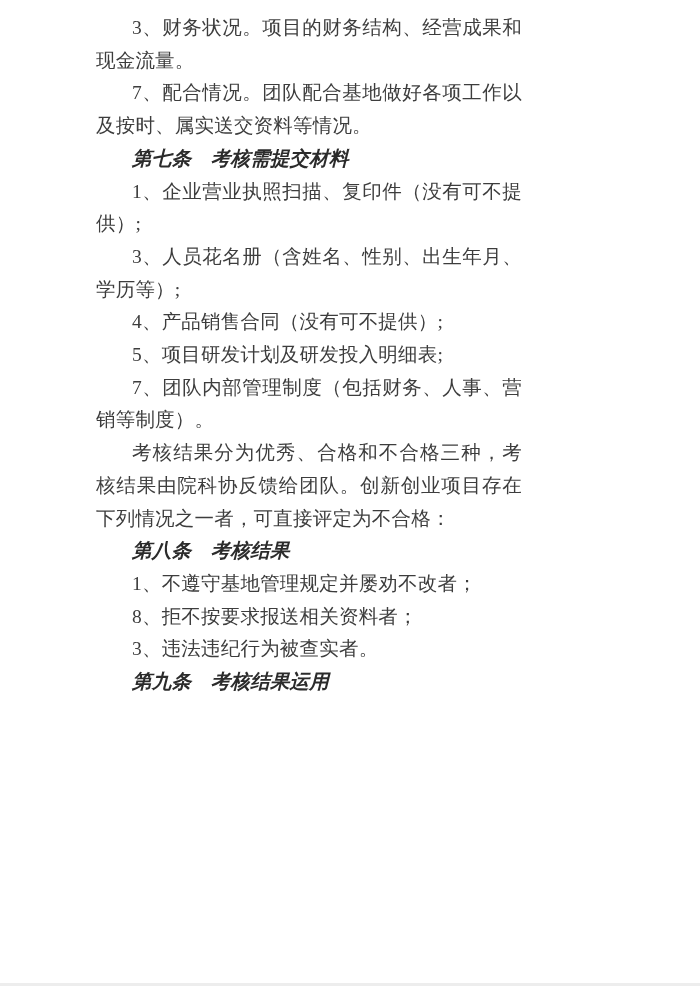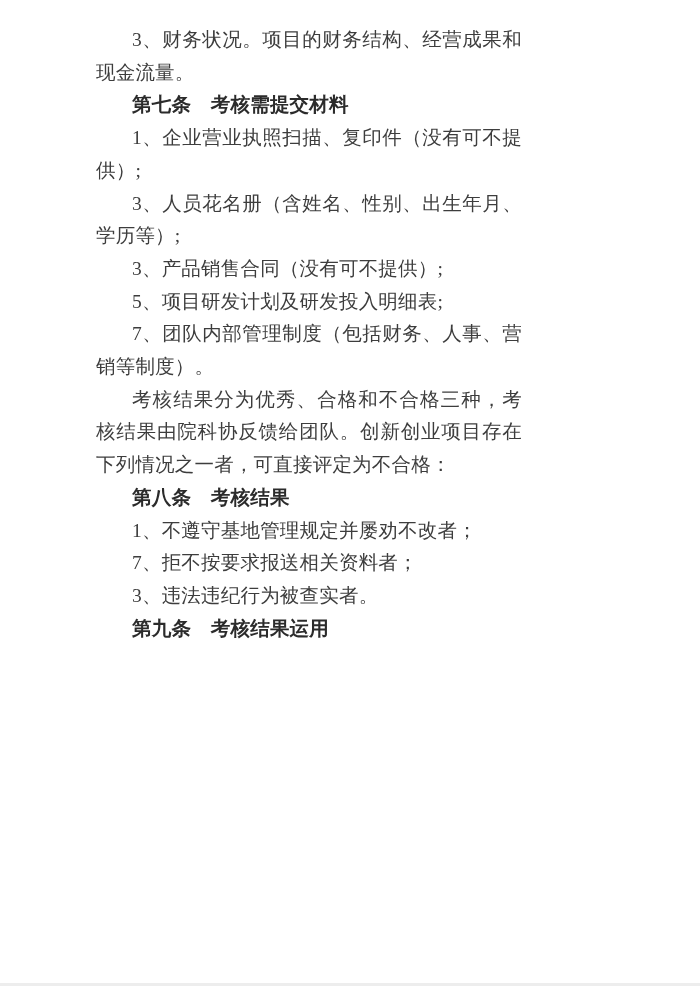--- a/index.html
+++ b/index.html
@@ -11,59 +11,61 @@
     position: relative;
     width: 700px;
     height: 990px;
     background: #ffffff;
     overflow: hidden;
     font-family: "Liberation Serif", "DejaVu Serif", serif;
     color: #3d3d3d;
   }
   .doc {
     box-sizing: border-box;
-    padding: 24px 70px 0 96px;
+    padding: 12px 70px 0 96px;
     width: 592px;
   }
   .para {
     margin: 0;
     font-size: 19.5px;
     line-height: 32.7px;
     text-align: justify;
     text-justify: inter-character;
     text-indent: 36px;
     letter-spacing: 0.2px;
     word-break: break-all;
   }
   .heading {
     font-weight: bold;
     color: #2b2b2b;
+    font-style: italic;
   }
   .page-bottom-edge {
     position: absolute;
     left: 0;
     top: 983px;
     width: 700px;
     height: 3px;
     background: #ededed;
   }
 </style>
 </head>
 <body>
 
 <div class="page">
   <div class="doc">
     <p class="para">3、财务状况。项目的财务结构、经营成果和现金流量。</p>
+    <p class="para">7、配合情况。团队配合基地做好各项工作以及按时、属实送交资料等情况。</p>
     <p class="para heading">第七条　考核需提交材料</p>
     <p class="para">1、企业营业执照扫描、复印件（没有可不提供）;</p>
     <p class="para">3、人员花名册（含姓名、性别、出生年月、学历等）;</p>
-    <p class="para">3、产品销售合同（没有可不提供）;</p>
+    <p class="para">4、产品销售合同（没有可不提供）;</p>
     <p class="para">5、项目研发计划及研发投入明细表;</p>
     <p class="para">7、团队内部管理制度（包括财务、人事、营销等制度）。</p>
     <p class="para">考核结果分为优秀、合格和不合格三种，考核结果由院科协反馈给团队。创新创业项目存在下列情况之一者，可直接评定为不合格：</p>
     <p class="para heading">第八条　考核结果</p>
     <p class="para">1、不遵守基地管理规定并屡劝不改者；</p>
-    <p class="para">7、拒不按要求报送相关资料者；</p>
+    <p class="para">8、拒不按要求报送相关资料者；</p>
     <p class="para">3、违法违纪行为被查实者。</p>
     <p class="para heading">第九条　考核结果运用</p>
   </div>
   <div class="page-bottom-edge"></div>
 </div>
 
 </body></html>

